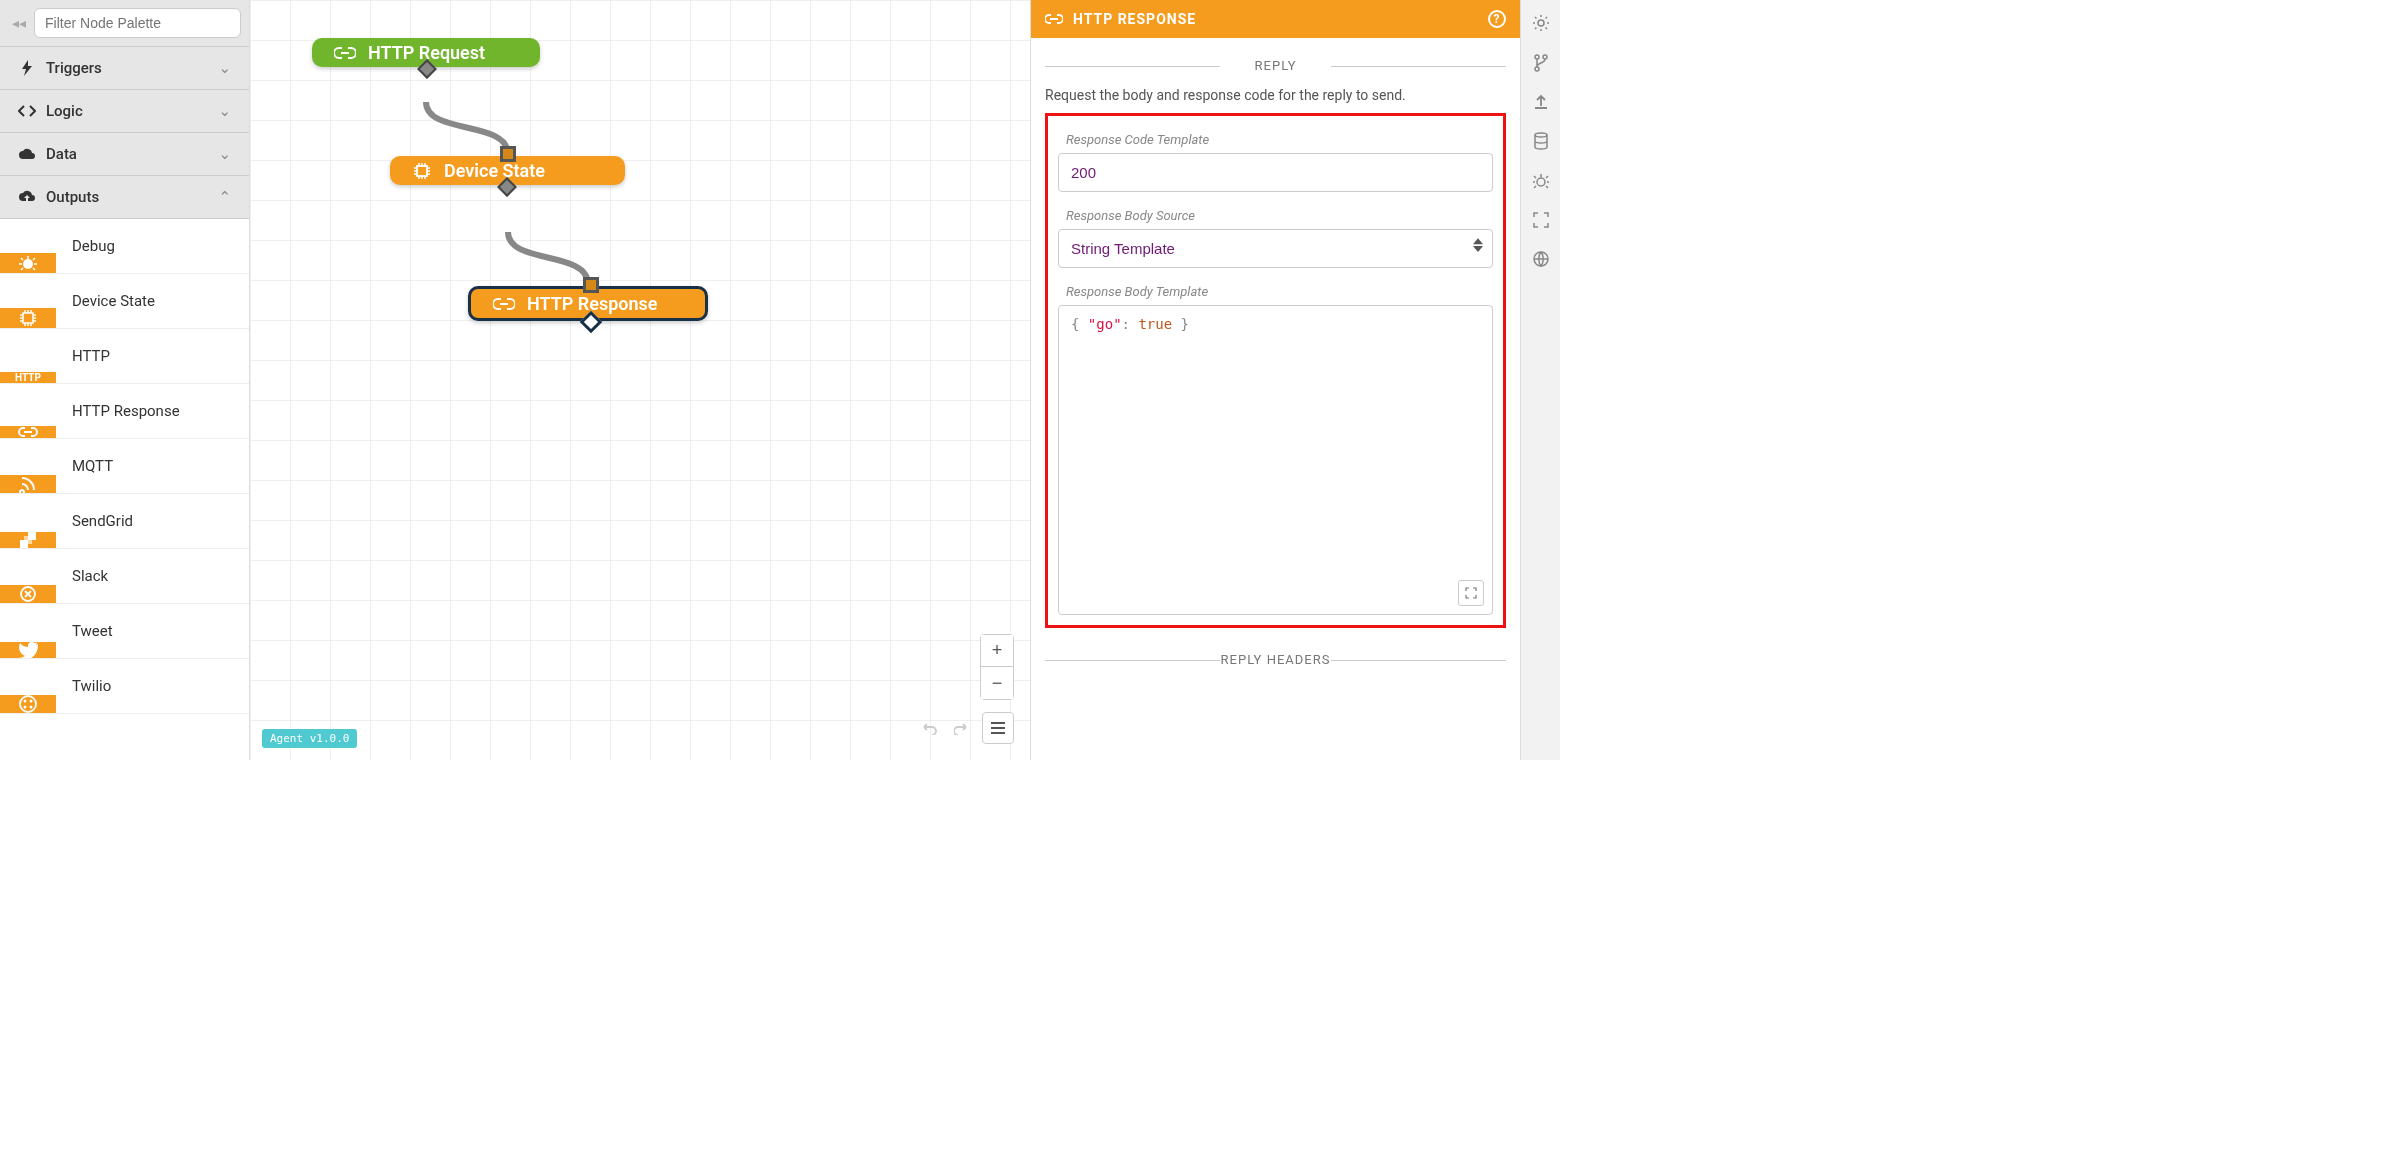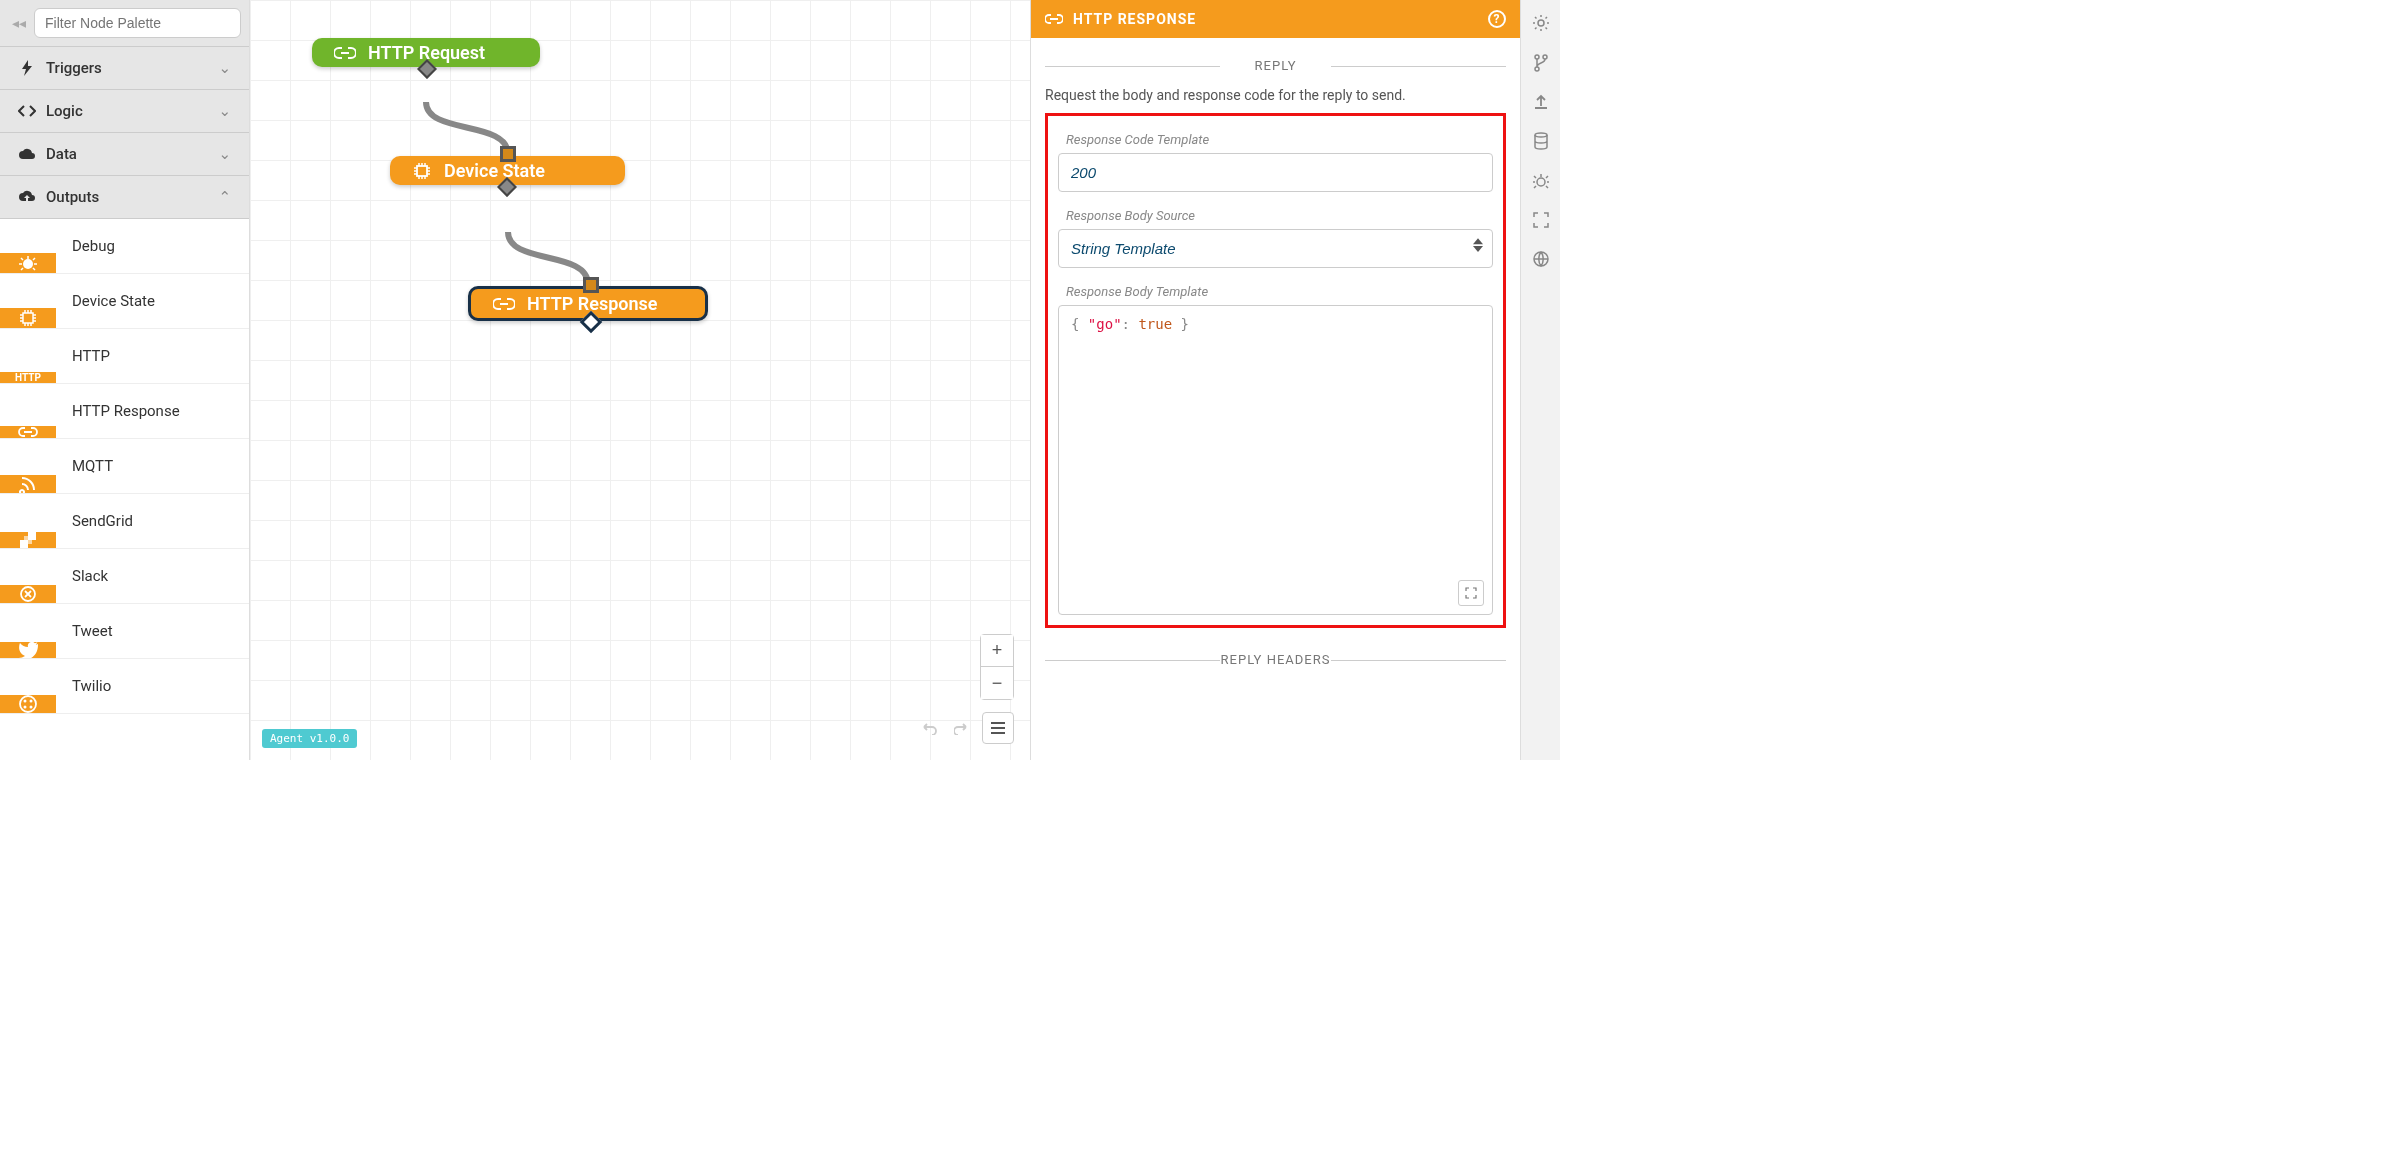--- a/index.html
+++ b/index.html
@@ -42,21 +42,21 @@
 .props { width: 490px; border-left: 1px solid #ddd; background: #fff; display: flex; flex-direction: column; }
 .props-header { background: #f59b1d; color: #fff; padding: 10px 14px; display: flex; align-items: center; gap: 10px; font-weight: 700; letter-spacing: 1px; font-size: 14px; }
 .props-header .help { margin-left: auto; border: 2px solid #fff; border-radius: 50%; width: 18px; height: 18px; display: flex; align-items: center; justify-content: center; font-size: 12px; cursor: pointer; }
 .props-body { padding: 14px 14px; overflow: auto; }
 .sec-title { text-align: center; color: #777; font-size: 13px; letter-spacing: 1px; position: relative; margin: 6px 0 14px; }
 .sec-title::before, .sec-title::after { content: ""; position: absolute; top: 50%; width: 38%; height: 1px; background: #ccc; }
 .sec-title::before { left: 0; } .sec-title::after { right: 0; }
 .desc { color: #555; font-size: 14px; margin-bottom: 10px; }
 .boxed { border: 3px solid #e11; padding: 10px; }
 .flabel { color: #888; font-size: 13px; margin: 6px 8px 6px; font-style: italic; }
-.finput { width: 100%; border: 1px solid #ccc; border-radius: 4px; padding: 10px 12px; font-size: 15px; color: #0c4a6e; font-style: italic; }
+.finput { width: 100%; border: 1px solid #ccc; border-radius: 4px; padding: 10px 12px; font-size: 15px; color: #701a75; }
 .fselect { position: relative; border-radius: 15px; }
 .fselect::after { content: ""; position: absolute; right: 10px; top: 50%; transform: translateY(-50%); width: 0; height: 0; border-left: 5px solid transparent; border-right: 5px solid transparent; border-top: 6px solid #555; }
 .fselect::before { content: ""; position: absolute; right: 10px; top: 50%; transform: translateY(-180%); width: 0; height: 0; border-left: 5px solid transparent; border-right: 5px solid transparent; border-bottom: 6px solid #555; }
 .code-area { width: 100%; border: 1px solid #ccc; border-radius: 4px; padding: 10px 12px; font-family: monospace; font-size: 14px; height: 310px; position: relative; }
 .code-area .tok-br { color: #888; }
 .code-area .tok-str { color: #d14; }
 .code-area .tok-val { color: #c0571b; }
 .expand-btn { position: absolute; right: 8px; bottom: 8px; width: 26px; height: 26px; border: 1px solid #ccc; border-radius: 3px; display: flex; align-items: center; justify-content: center; color: #777; cursor: pointer; background: #fff; }
 
 

